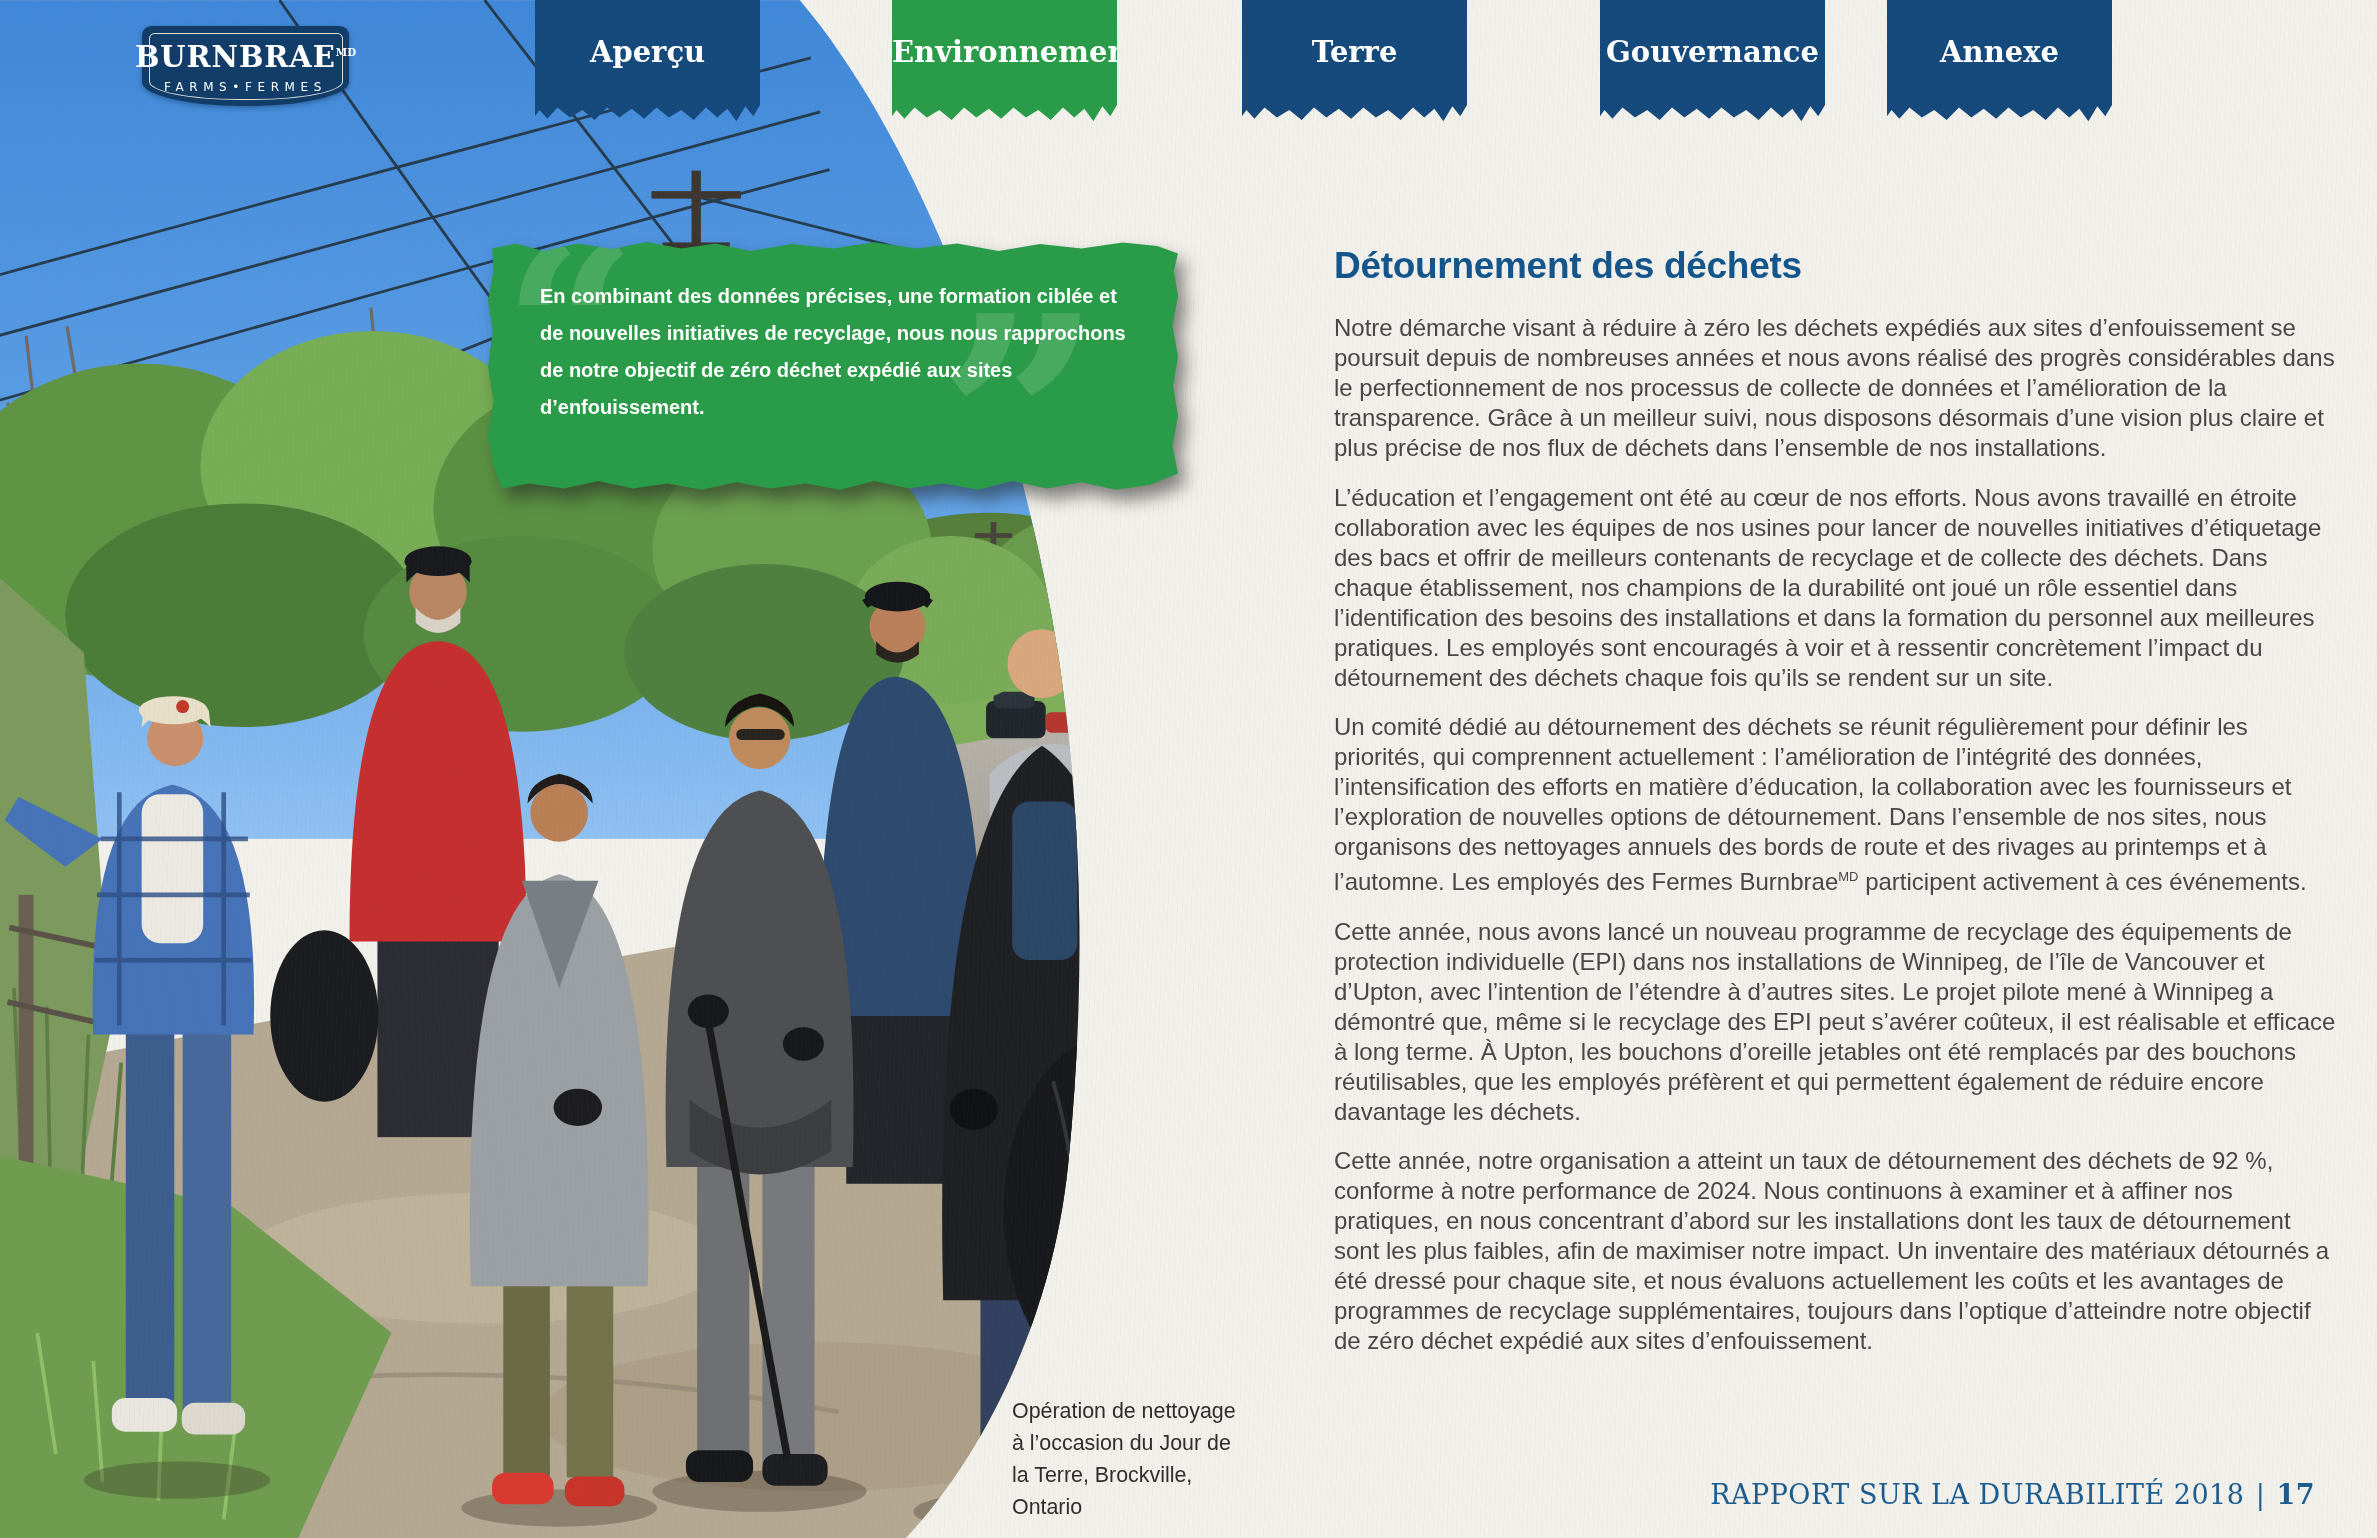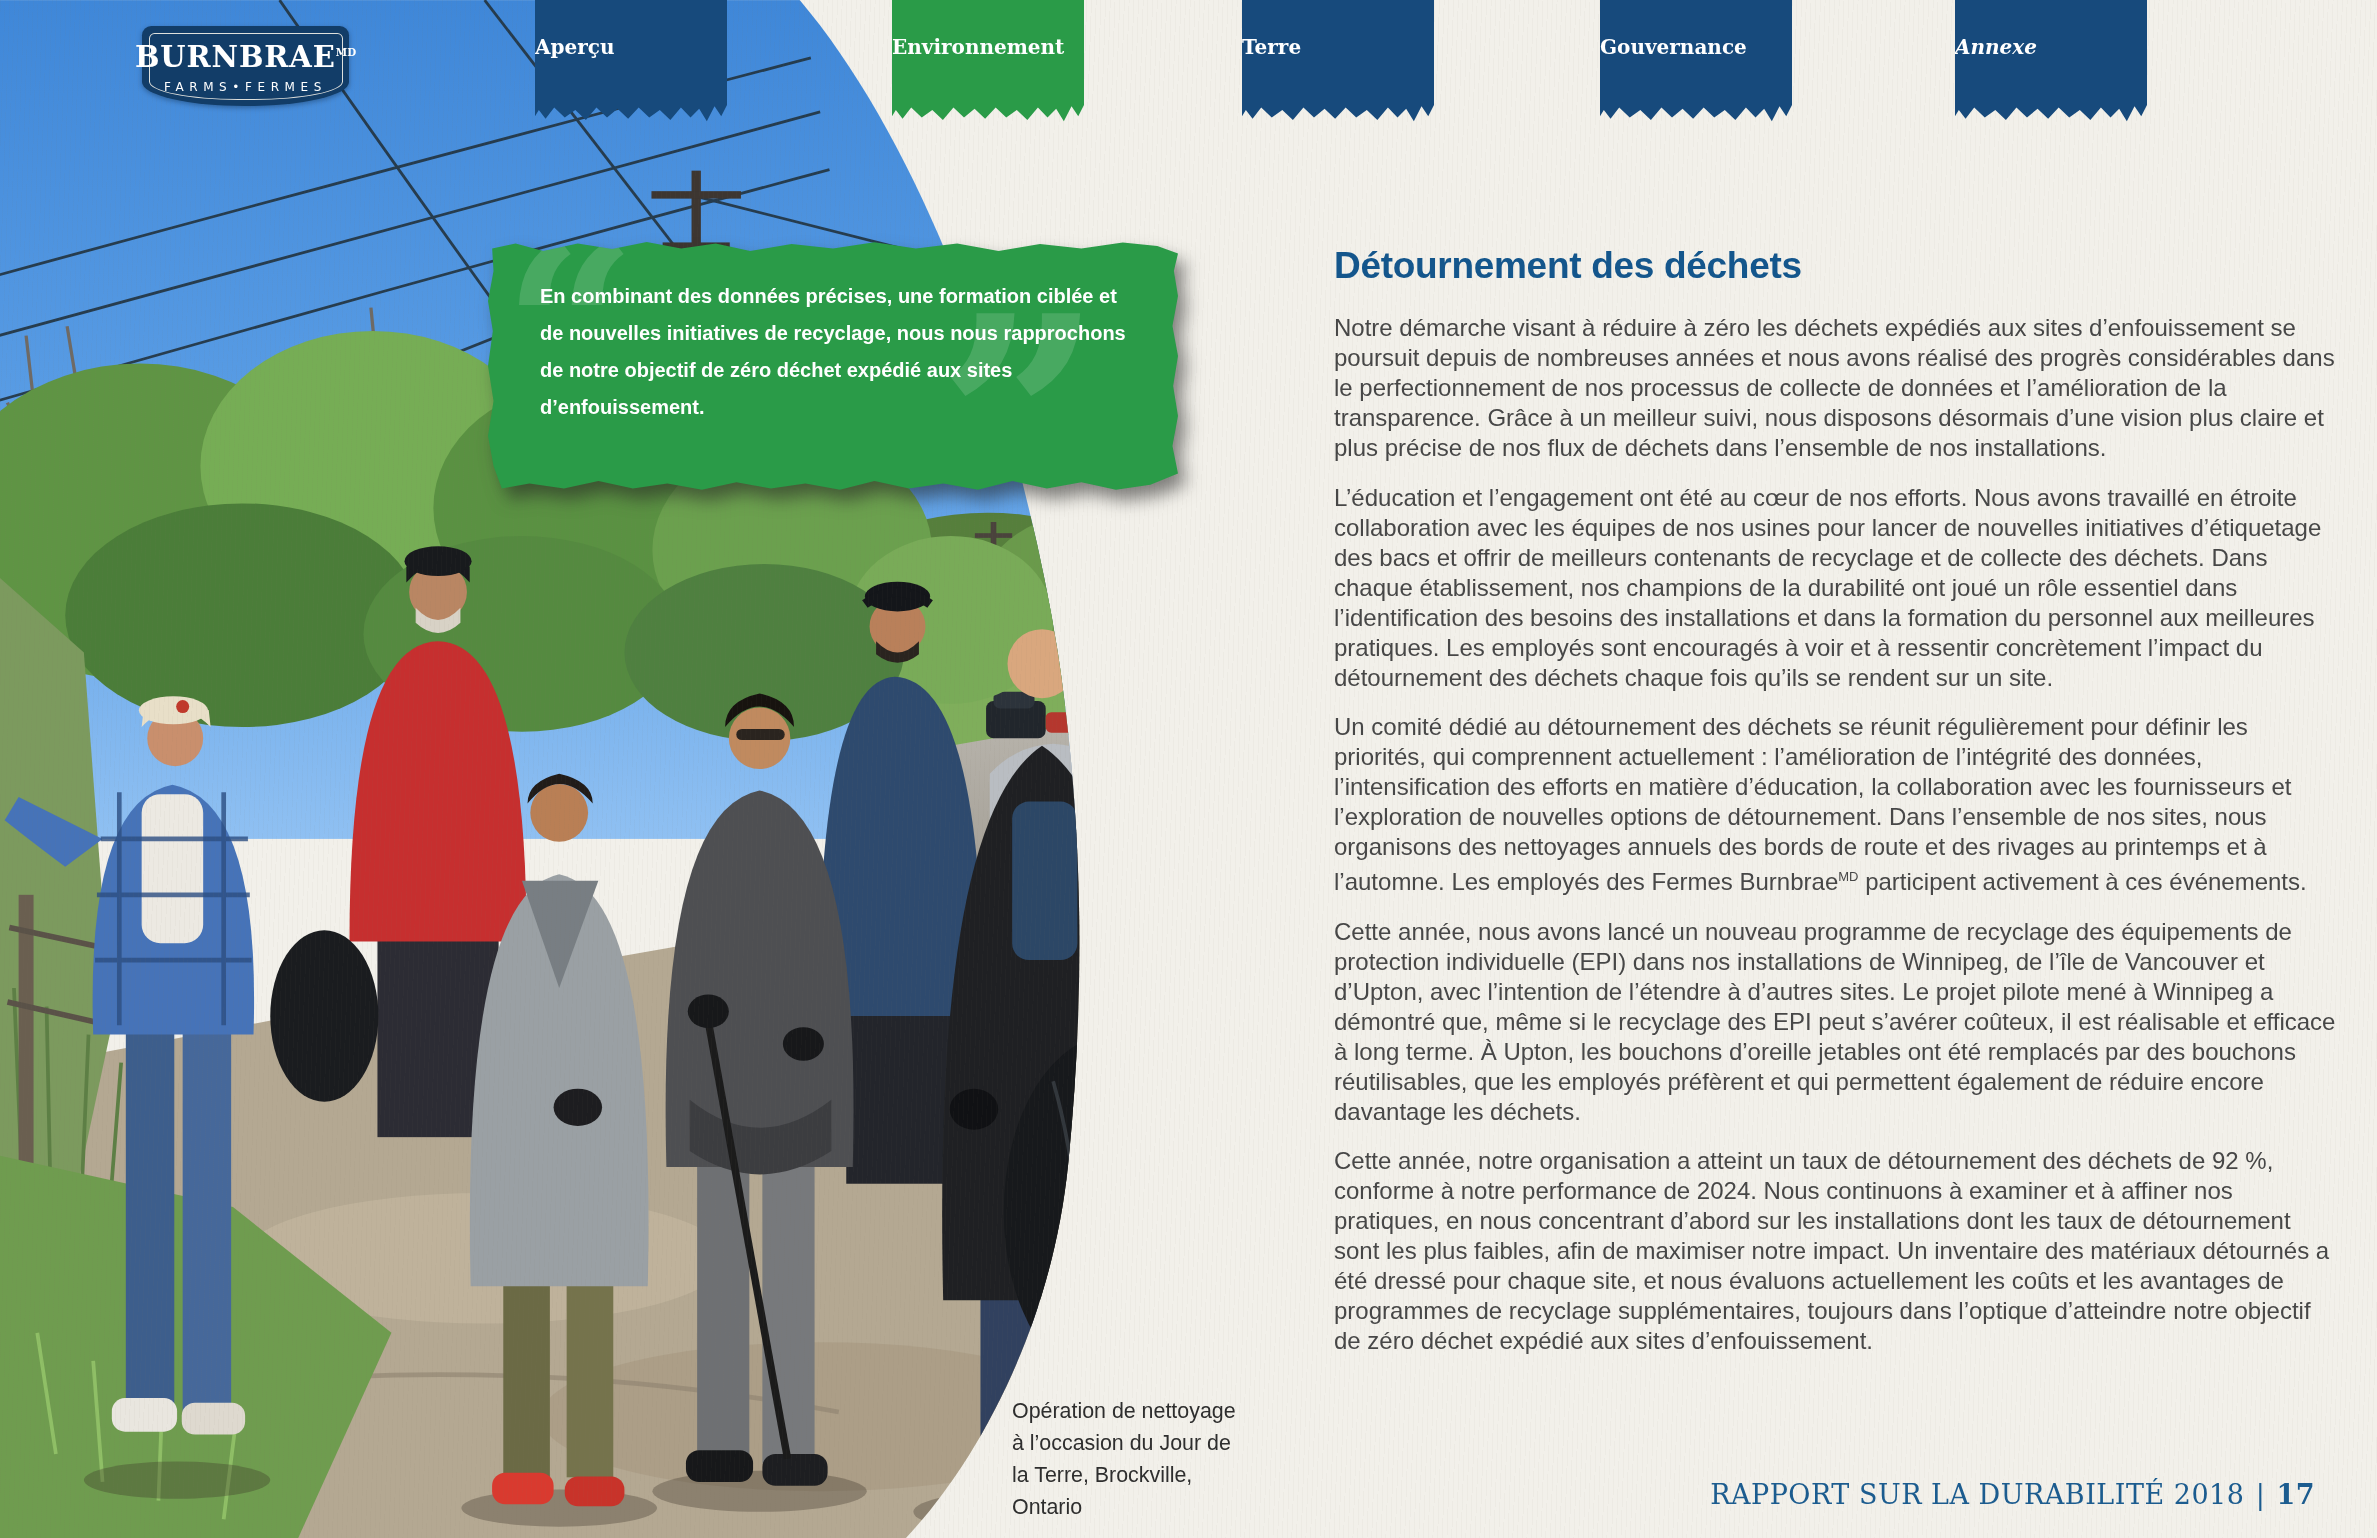--- a/index.html
+++ b/index.html
@@ -23,27 +23,27 @@
   .logo-inner{
     width:100%;height:100%;box-sizing:border-box;border:1.9px solid rgba(245,242,233,.9);
     border-radius:5.6px 5.6px 89px 89px / 5.6px 5.6px 18.6px 18.6px;
     display:flex;flex-direction:column;align-items:center;justify-content:center;color:#fff;
   }
   .logo-name{font-family:"DejaVu Serif",serif;font-weight:bold;font-size:29px;letter-spacing:0.9px;line-height:28px;}
   .logo-name sup{font-size:10.3px;letter-spacing:0;}
   .logo-sub{font-family:"DejaVu Sans",sans-serif;font-size:12px;letter-spacing:5.6px;margin-top:9px;}
   
   .tab{
-    position:absolute;top:0;height:125px;width:192px;z-index:6;cursor:pointer;
-    background:#174a7c;color:#fff;text-align:left;box-sizing:border-box;padding-top:35px;
-    font-family:"DejaVu Serif",serif;font-weight:bold;font-size:20px;
+    position:absolute;top:0;height:125px;width:225px;z-index:6;cursor:pointer;
+    background:#174a7c;color:#fff;text-align:center;box-sizing:border-box;padding-top:35px;
+    font-family:"DejaVu Serif",serif;font-weight:bold;font-size:29px;
     clip-path:polygon(0% 0%,100% 0%,100% 84%,97% 93%,93.5% 85%,89.5% 97%,85.5% 87%,81% 94%,76% 86%,70.5% 96%,65% 88%,59.5% 94%,54% 86%,48.5% 95%,43% 87%,37.5% 94%,32% 86%,26.5% 96%,21% 88%,15.5% 94%,10% 86%,5.5% 95%,2% 88%,0% 93%);
   }
   .tab.active{background:#2a9b48;}
-  .tab-0{left:535px;} .tab-1{left:892px;} .tab-2{left:1242px;} .tab-3{left:1600px;} .tab-4{left:1955px;font-style:italic;}
+  .tab-0{left:535px;} .tab-1{left:892px;} .tab-2{left:1242px;} .tab-3{left:1600px;} .tab-4{left:1887px;}
   
   .quote-shadow{position:absolute;left:488px;top:241px;z-index:4;filter:drop-shadow(8.4px 11.2px 8.4px rgba(35,35,35,.55));}
   .quote-box{
     position:relative;width:690px;height:250px;background:#2a9b48;color:#fff;box-sizing:border-box;
     padding:37px 43px 0 52px;overflow:hidden;
     clip-path:polygon(0.6% 3%,4% 1%,8% 4%,13% 1%,18% 3.2%,23% 0.4%,28% 3%,33% 1%,38% 4%,44% 1.2%,50% 3%,56% 0.5%,62% 3%,68% 1%,74% 4%,80% 1.2%,86% 3%,92% 0.6%,97% 2%,100% 5%,99.4% 12%,100% 22%,99.2% 34%,100% 46%,99.3% 58%,100% 70%,99.2% 82%,100% 93%,96% 97.5%,91% 99.5%,86% 96.5%,81% 99%,76% 96%,71% 99.5%,66% 97%,61% 99%,56% 96%,51% 99.5%,46% 97%,41% 99%,36% 96.5%,31% 99.5%,26% 97%,21% 99%,16% 96%,11% 99%,6% 97%,2% 99%,0.8% 90%,0% 78%,0.8% 64%,0% 50%,0.7% 36%,0% 24%,0.8% 12%);
   }
   .quote-text{
     position:relative;z-index:2;font-family:Liberation Sans, sans-serif;font-weight:bold;
     font-size:20px;line-height:37px;max-width:601px;

